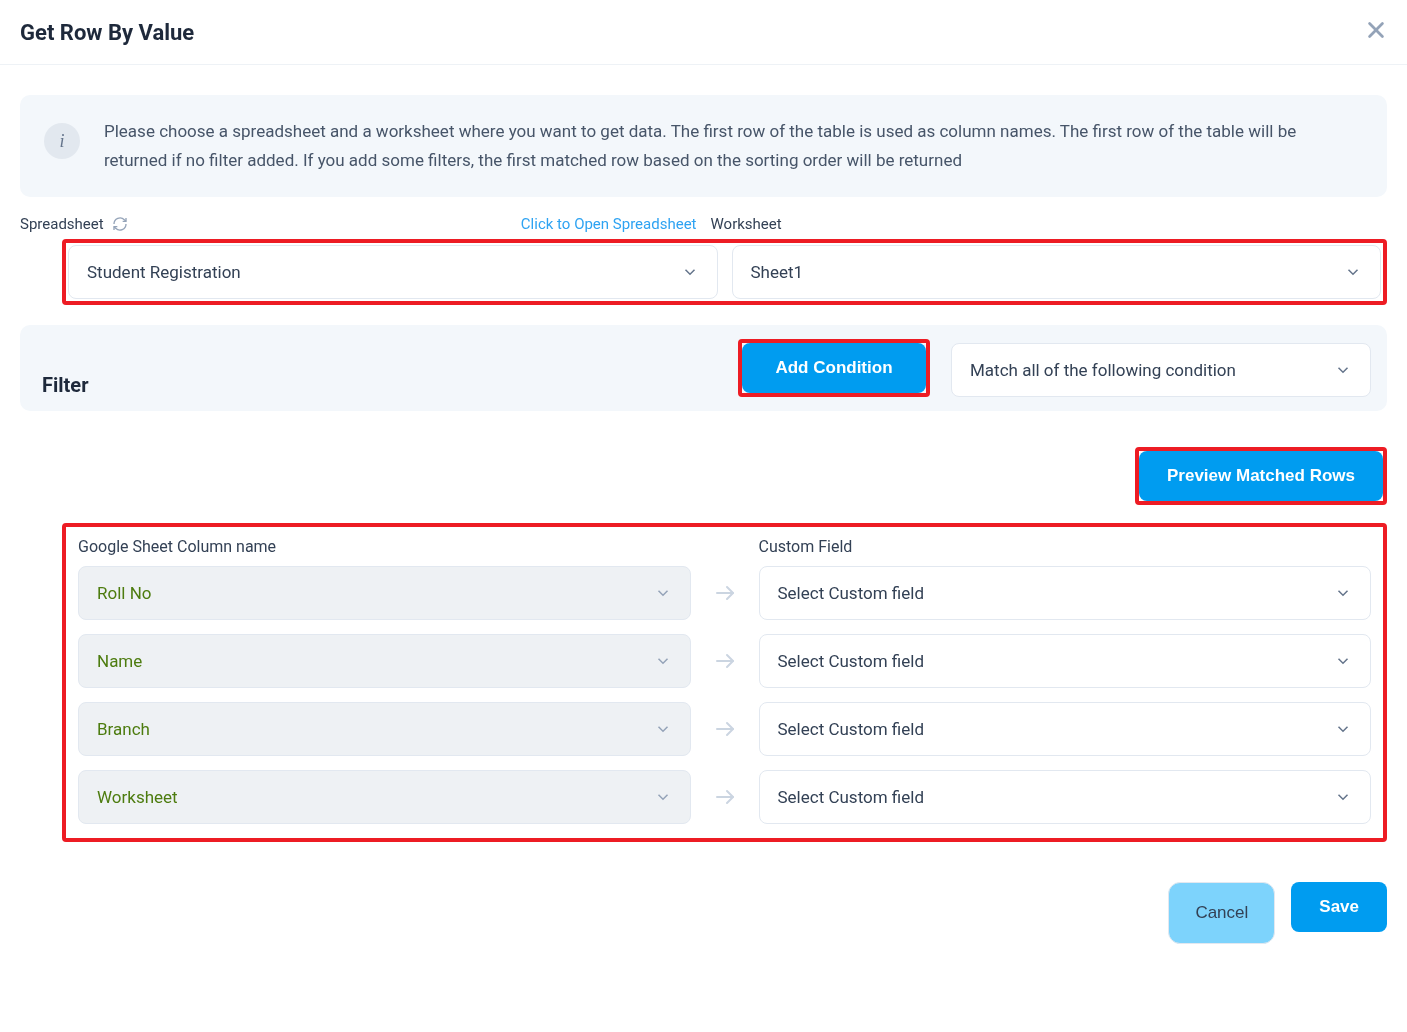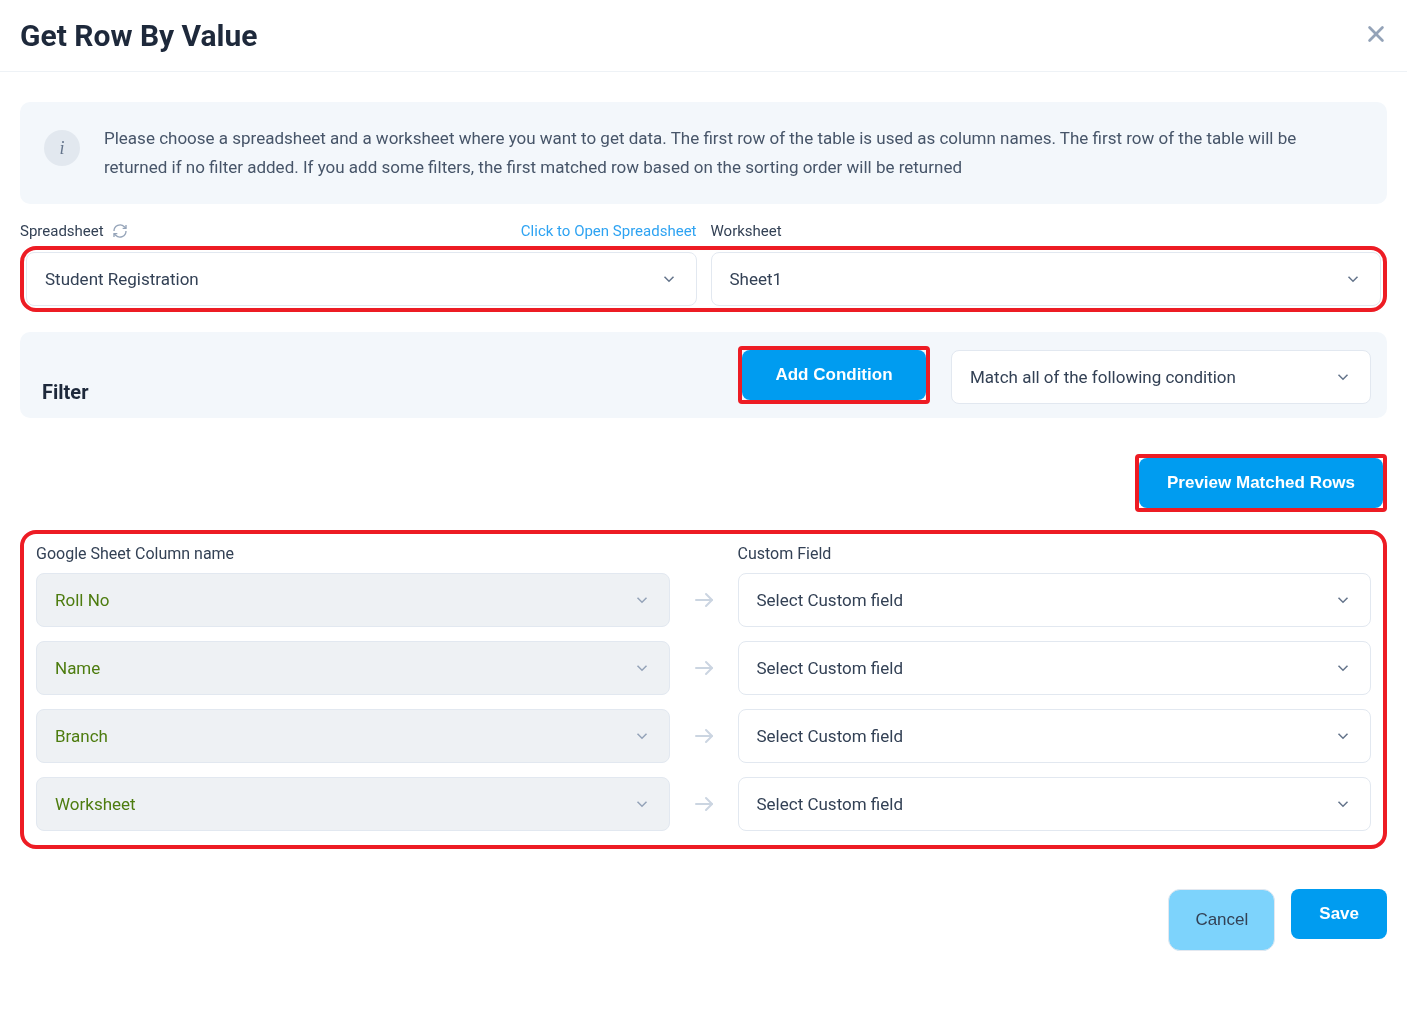--- a/index.html
+++ b/index.html
@@ -12,21 +12,21 @@
     padding: 0;
   }
   .header {
     display: flex;
     justify-content: space-between;
     align-items: center;
     padding: 18px 20px 18px 20px;
     border-bottom: 1px solid #eef2f6;
   }
   .header h1 {
-    font-size: 30px;
+    font-size: 22px;
     font-weight: 700;
     color: #1e293b;
   }
   .close-btn {
     font-size: 28px;
     color: #94a3b8;
     cursor: pointer;
     font-weight: 300;
     line-height: 1;
   }
@@ -90,22 +90,23 @@
     color: #2ea3f2;
     font-size: 15px;
     cursor: pointer;
   }
   .select-row {
     display: flex;
     gap: 14px;
   }
   .hlbox-red {
     border: 4px solid #ed1c24;
-    border-radius: 16px;
+    border-radius: 4px;
     padding: 2px;
+    margin-left: 42px;
   }
   .select {
     display: flex;
     align-items: center;
     justify-content: space-between;
     border: 1px solid #e2e8f0;
     border-radius: 8px;
     padding: 14px 18px;
     background: #fff;
     font-size: 17px;

